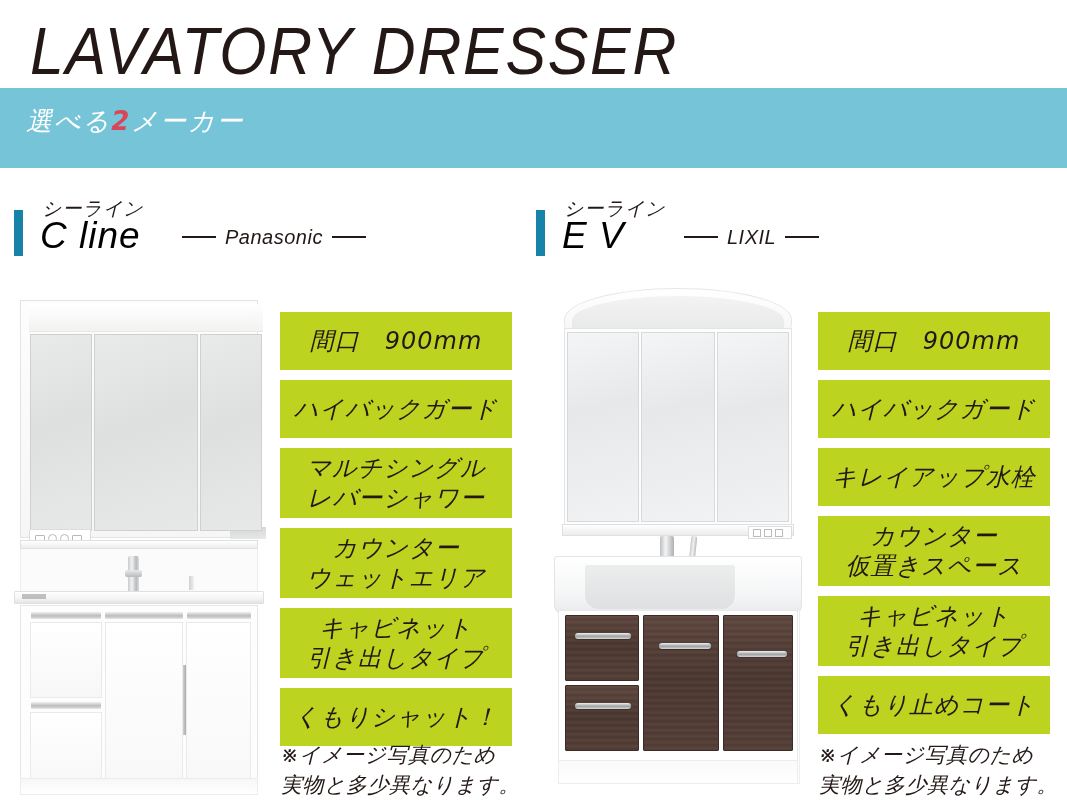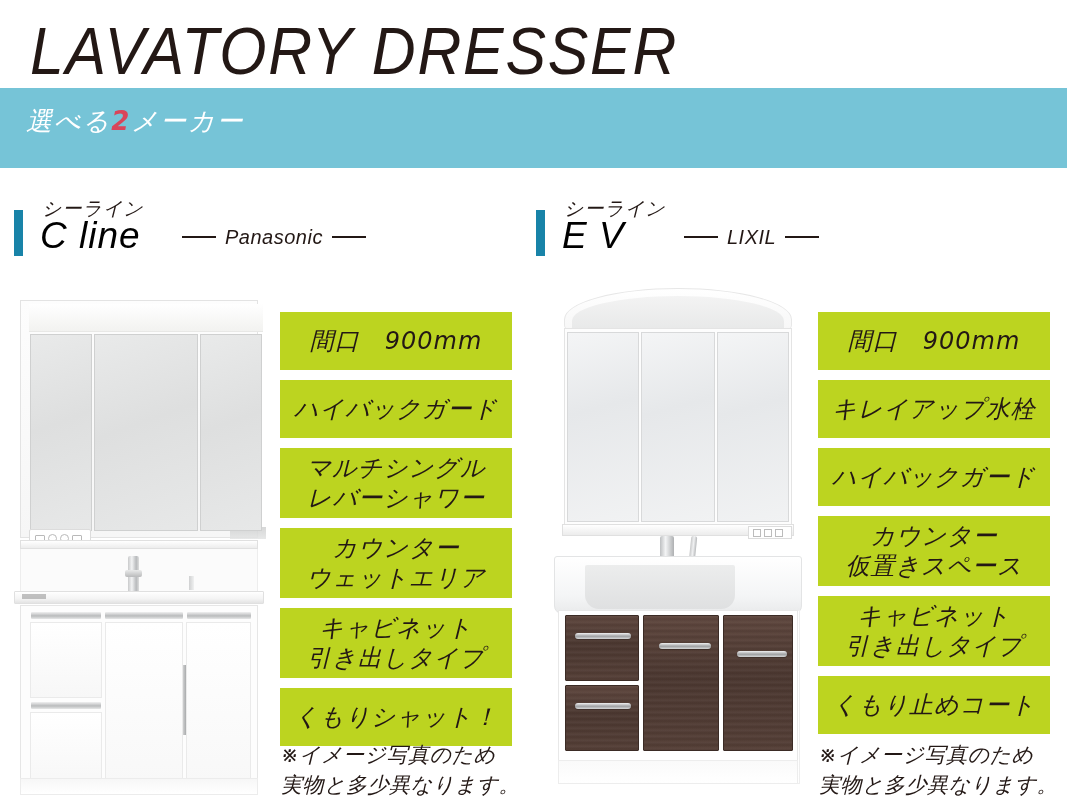--- a/index.html
+++ b/index.html
@@ -388,22 +388,22 @@
 レバーシャワー</div>
     <div class="badge two">カウンター
 ウェットエリア</div>
     <div class="badge two">キャビネット
 引き出しタイプ</div>
     <div class="badge one">くもりシャット！</div>
   </div>
 
   <div class="badges right">
     <div class="badge one">間口　900mm</div>
+    <div class="badge one">ハイバックガード</div>
     <div class="badge one">キレイアップ水栓</div>
-    <div class="badge one">ハイバックガード</div>
     <div class="badge two">カウンター
 仮置きスペース</div>
     <div class="badge two">キャビネット
 引き出しタイプ</div>
     <div class="badge one">くもり止めコート</div>
   </div>
 
   <div class="disclaimer left">※イメージ写真のため
 実物と多少異なります。</div>
   <div class="disclaimer right">※イメージ写真のため

